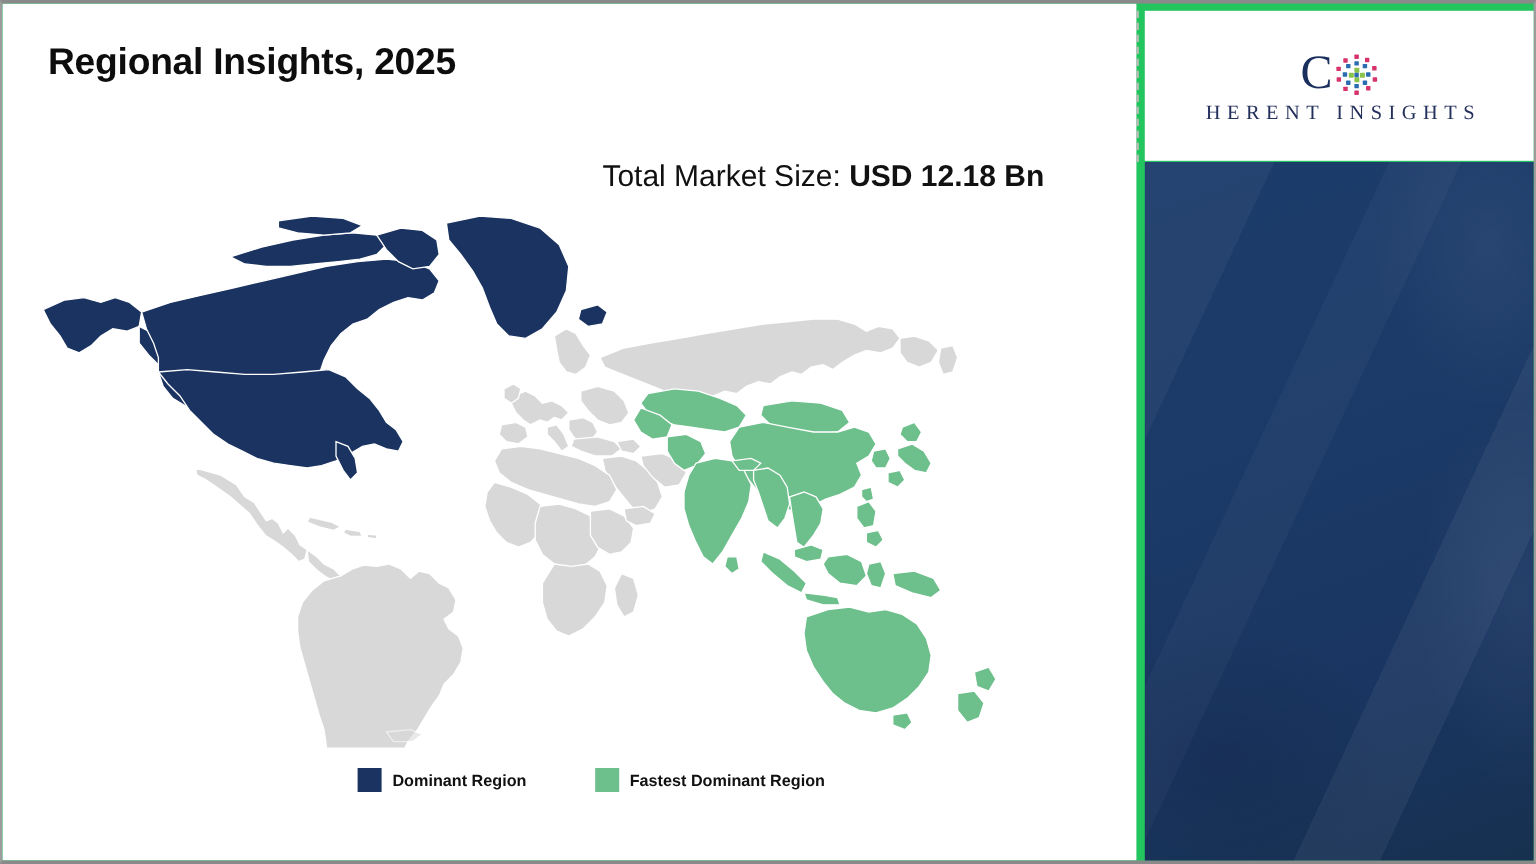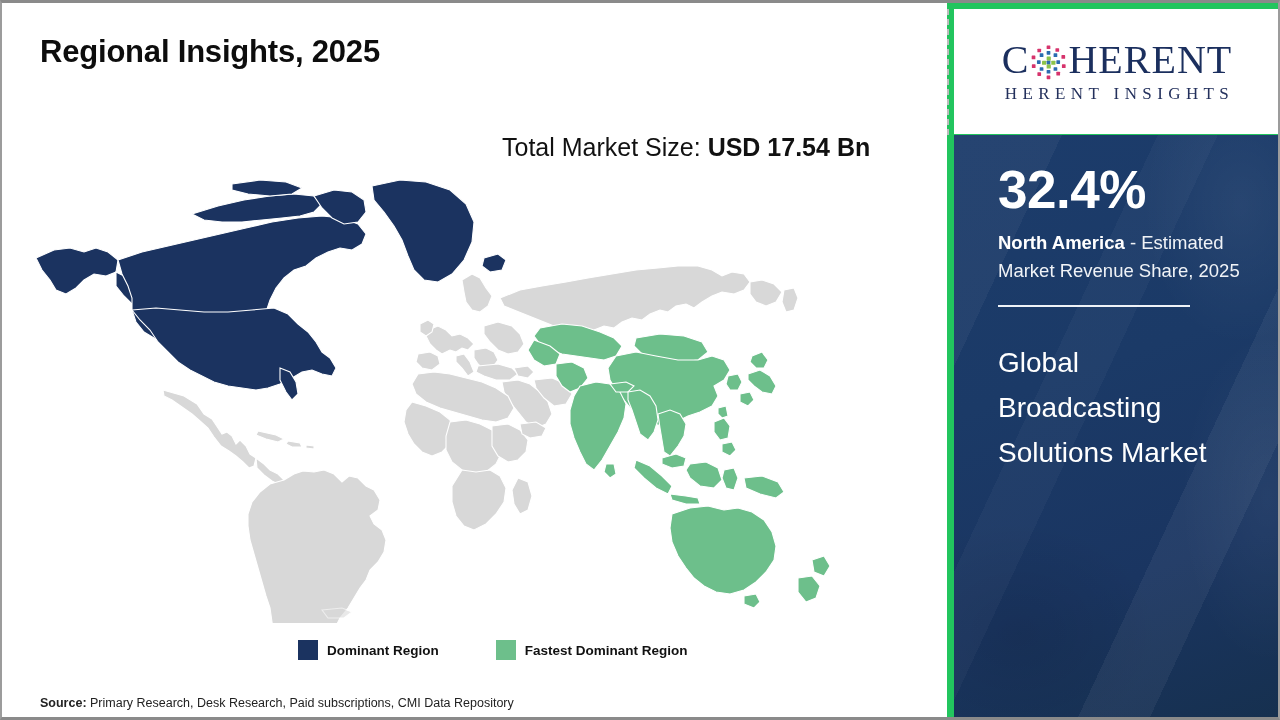--- a/index.html
+++ b/index.html
@@ -129,21 +129,21 @@
 </head>
 <body>
 
 <div id="page">
 
   <div id="left-panel">
 
     <div id="page-title">Regional Insights, 2025</div>
 
     <div id="market-size-block">
-      <span class="ms-label">Total Market Size: </span><span class="ms-value">USD 17.54 Bn</span>
+      <span class="ms-label">Total Market Size: </span><span class="ms-value">USD 12.18 Bn</span>
     </div>
 
     <div id="map-wrap">
       <svg id="world-map" viewBox="0 0 900 445" preserveAspectRatio="xMidYMid meet" xmlns="http://www.w3.org/2000/svg">
         <defs>
           <style>
             .gray   { fill:#d8d8d8; stroke:#ffffff; stroke-width:1.1; }
             .navy   { fill:#1b3360; stroke:#ffffff; stroke-width:1.1; }
             .green  { fill:#6dbf8b; stroke:#ffffff; stroke-width:1.1; }
           </style>
@@ -233,23 +233,20 @@
       <div class="legend-item">
         <span class="legend-swatch" style="background:#1b3360"></span>
         <span class="legend-label">Dominant Region</span>
       </div>
       <div class="legend-item">
         <span class="legend-swatch" style="background:#6dbf8b"></span>
         <span class="legend-label">Fastest Dominant Region</span>
       </div>
     </div>
 
-    <div id="source-line">
-      <span class="src-label">Source: </span><span>Primary Research, Desk Research, Paid subscriptions, CMI Data Repository</span>
-    </div>
   </div>
 
   <div id="vertical-divider"></div>
 
   <div id="logo-area">
     <div id="logo-word">
       <span>C</span>
       <span id="logo-globe">
         <svg viewBox="0 0 40 40" width="37" height="37" xmlns="http://www.w3.org/2000/svg" aria-hidden="true">
           <g>
@@ -283,28 +280,21 @@
               <rect x="23" y="18" width="4.5" height="4.5" rx="0.6"></rect>
               <rect x="18" y="22" width="4.5" height="4.5" rx="0.6"></rect>
               <rect x="13" y="18" width="4.5" height="4.5" rx="0.6"></rect>
             </g>
             <g fill="#2b6cb0">
               <rect x="18" y="18" width="4" height="4" rx="0.6"></rect>
             </g>
           </g>
         </svg>
       </span>
-      <span>HERENT</span>
     </div>
     <div id="logo-sub">HERENT INSIGHTS</div>
   </div>
 
   <div id="right-panel">
     <div id="panel-texture"></div>
-    <div id="panel-inner">
-      <div id="stat-value">32.4%</div>
-      <div id="stat-desc"><span class="region-name">North America</span><span> - Estimated Market Revenue Share, 2025</span></div>
-      <div id="stat-rule"></div>
-      <div id="market-name">Global Broadcasting Solutions Market</div>
-    </div>
   </div>
 
 </div>
 
 </body></html>

